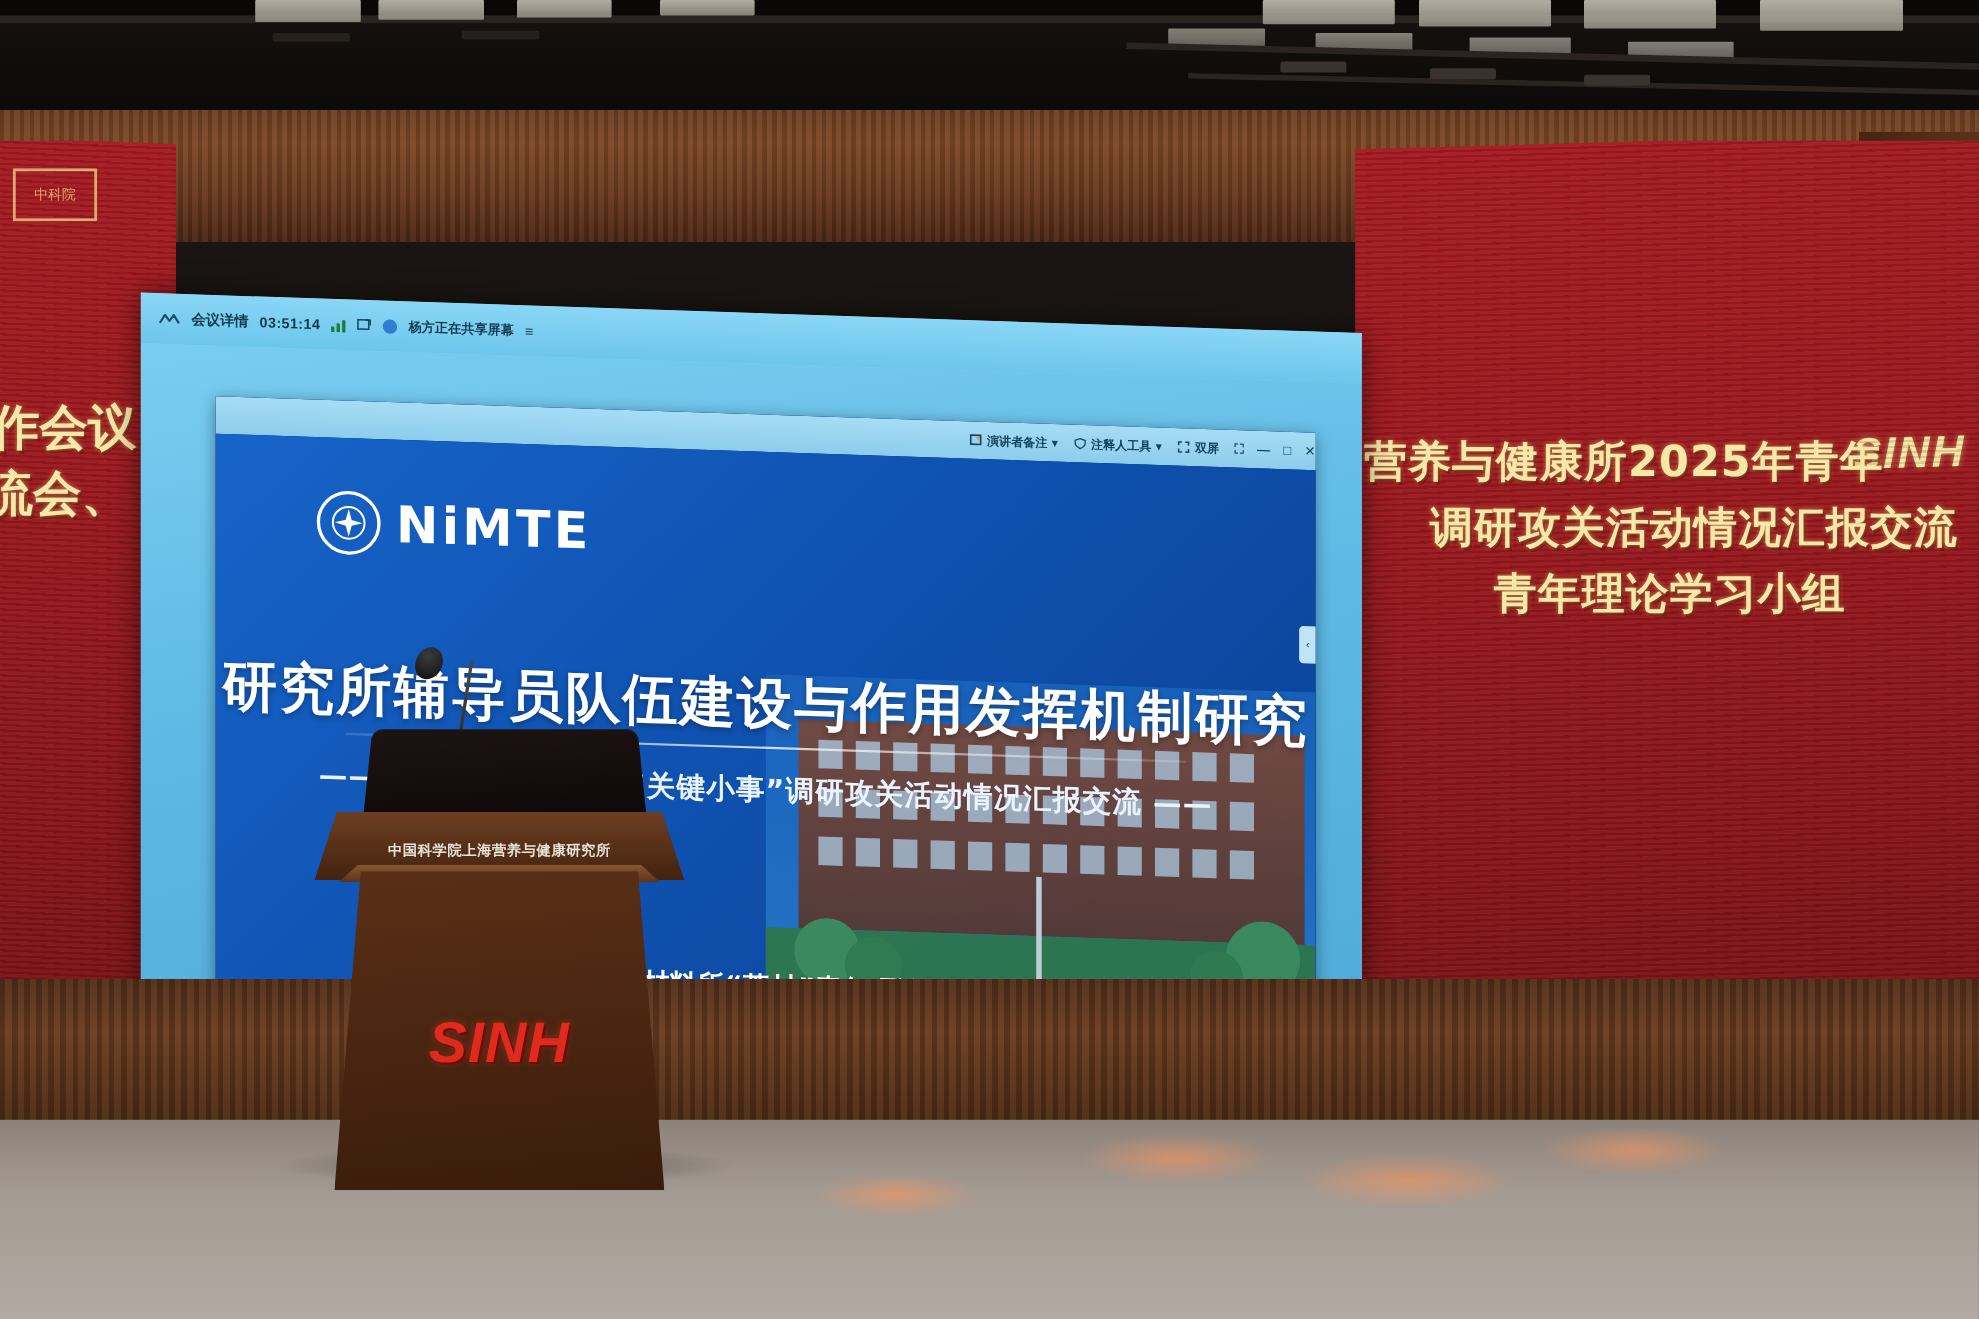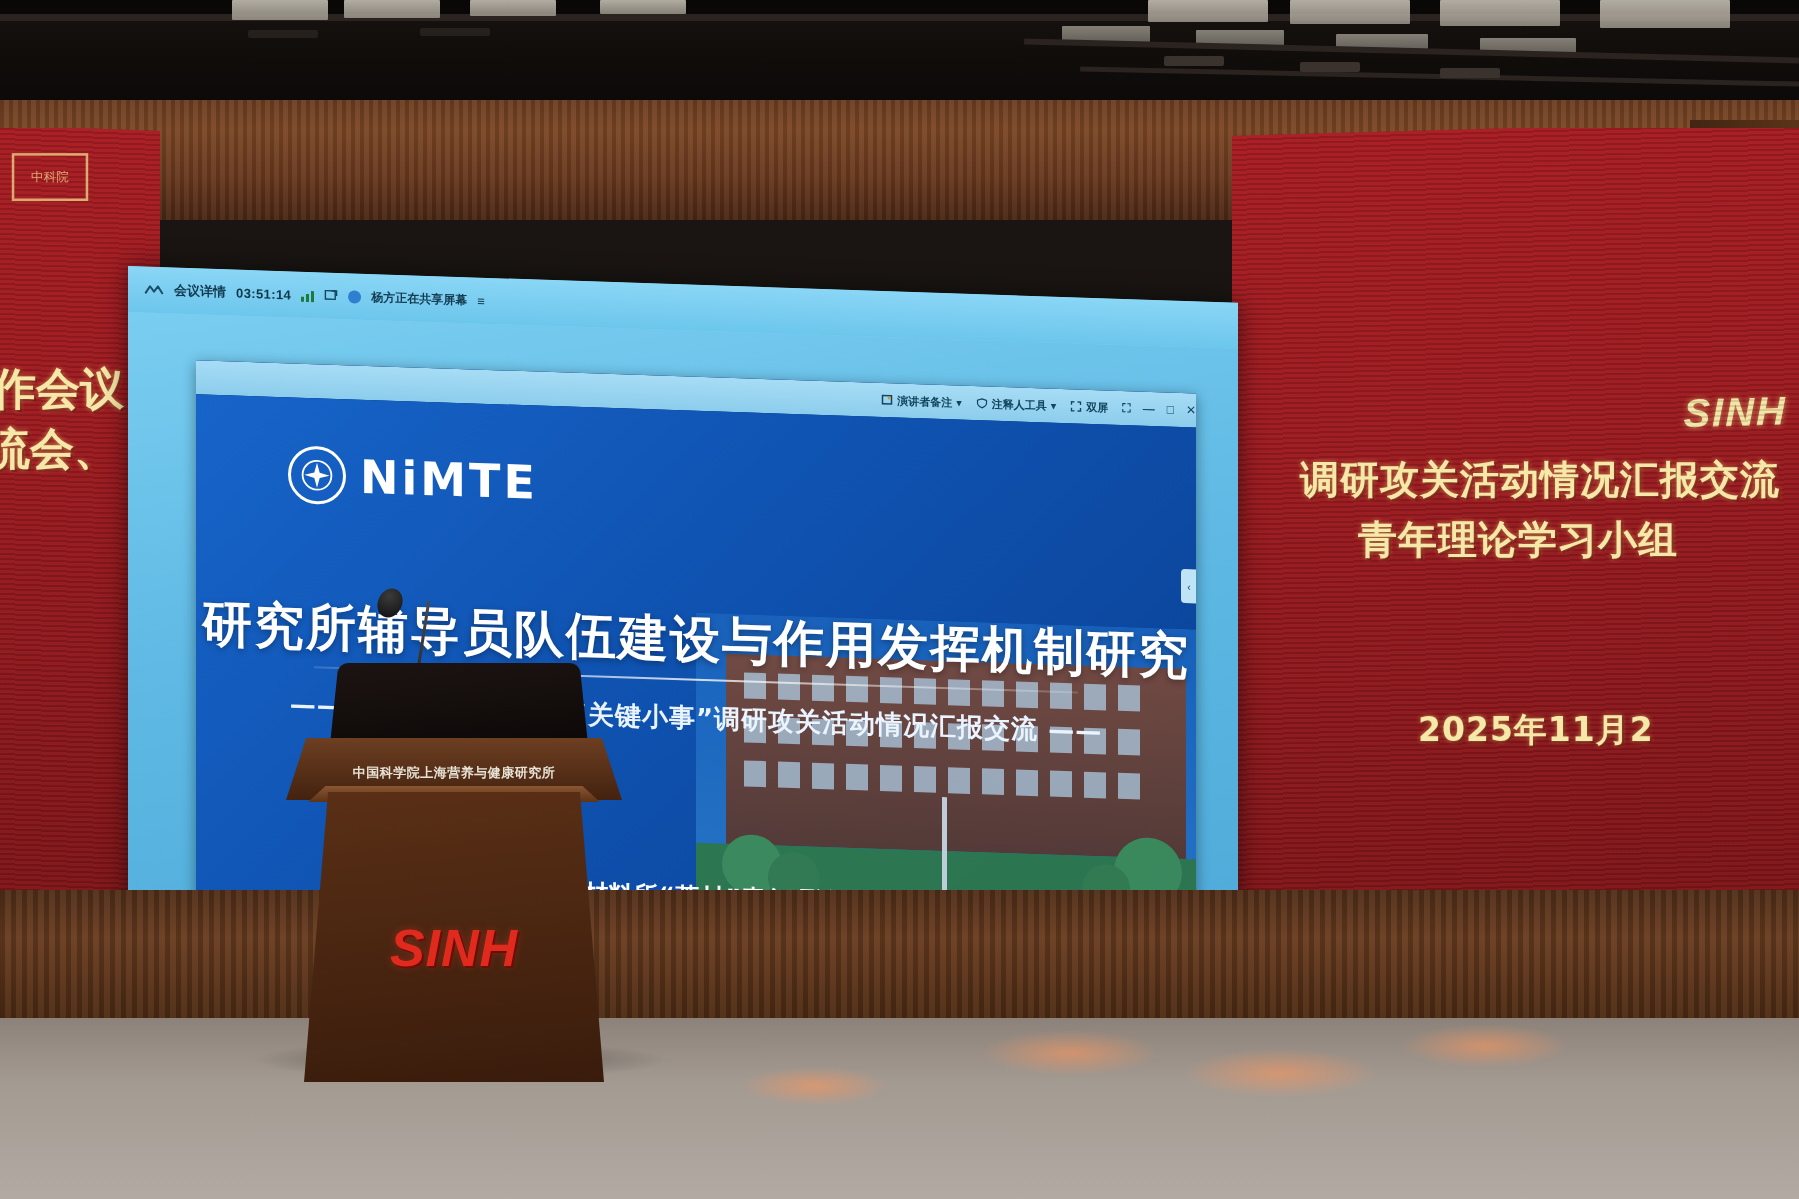--- a/index.html
+++ b/index.html
@@ -174,23 +174,23 @@
 
   <div class="ledwall">
 
     <div class="led-red led-left"></div>
 
     <div class="led-red led-rightblk">
 
       <div class="sinh-red">SINH</div>
     </div>
 
+    <div class="redtext" style="left:1240px;top:265px;font-size:39px;letter-spacing:1px;">营养与健康所2025年青年</div>
     <div class="redtext" style="left:1300px;top:325px;font-size:39px;letter-spacing:1px;">调研攻关活动情况汇报交流</div>
     <div class="redtext" style="left:1358px;top:385px;font-size:39px;letter-spacing:1px;">青年理论学习小组</div>
-    <div class="redtext" style="left:1418px;top:580px;font-size:33px;letter-spacing:1px;">2025年11月2</div>
 
     <div class="redtext" style="left:-8px;top:232px;font-size:44px;">作会议</div>
     <div class="redtext" style="left:-14px;top:292px;font-size:44px;">流会、</div>
 
     <svg style="position:absolute;left:4px;top:18px;width:92px;height:84px;opacity:.75" viewBox="0 0 100 100">
       <rect x="6" y="10" width="88" height="54" fill="none" stroke="#f0d98a" stroke-width="3"></rect>
       <text x="50" y="42" font-size="15" fill="#f0d98a" text-anchor="middle">中科院</text>
     </svg>
 
     <div class="share">

